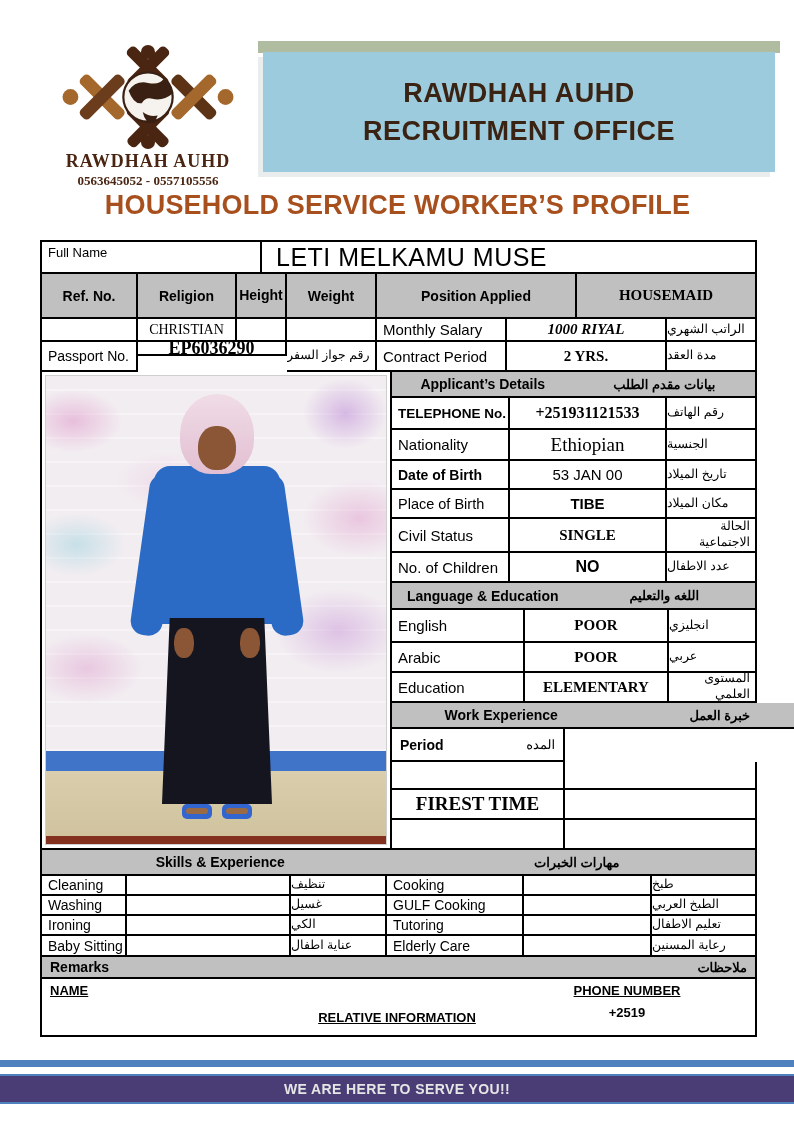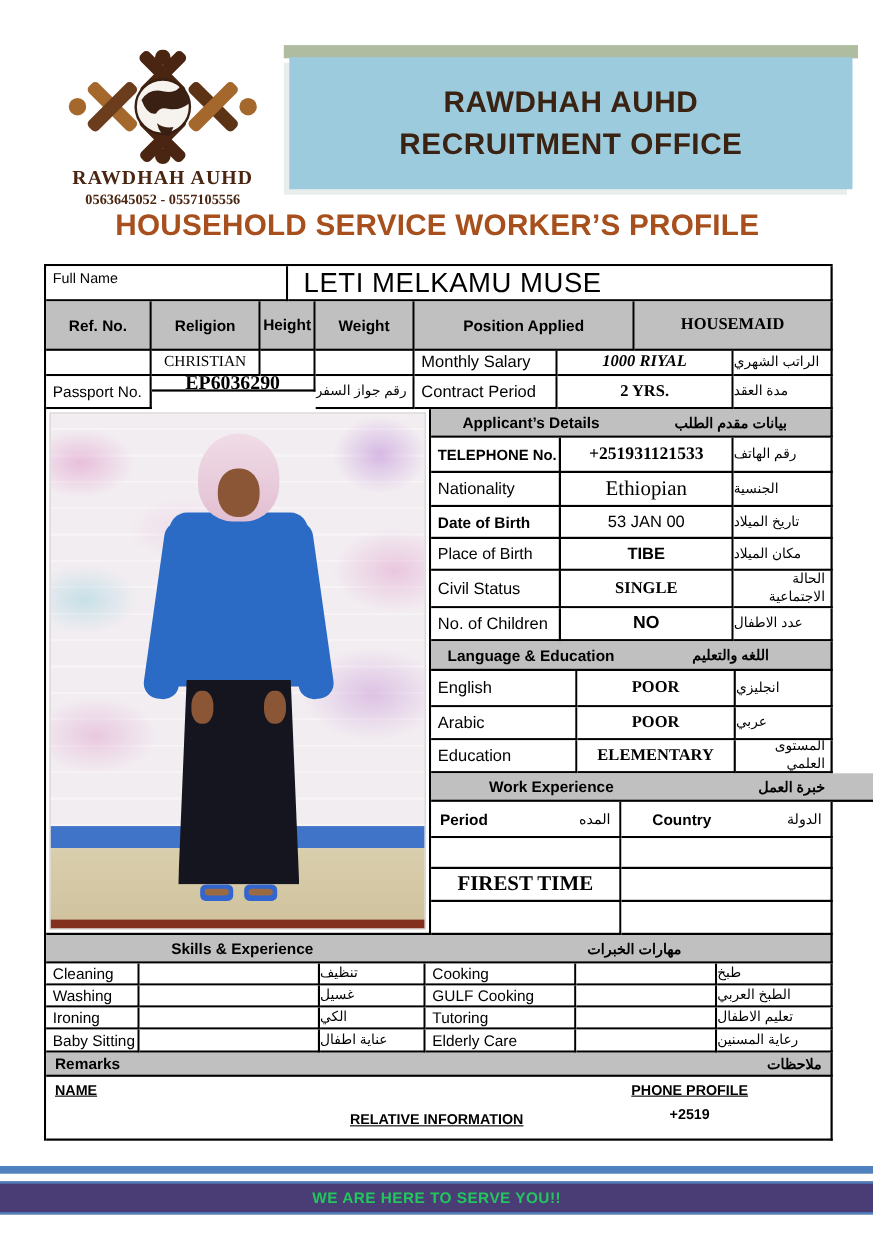--- a/index.html
+++ b/index.html
@@ -74,21 +74,21 @@
   #rm-name{left:8px;top:4px;}
   #rm-rel{left:250px;top:4px;width:210px;text-align:center;margin-top:27px;}
   #rm-phone{left:520px;top:4px;width:130px;text-align:center;}
   #rm-phone-val{left:520px;top:26px;width:130px;text-align:center;text-decoration:none !important;}
 
   
   #footer-blue{position:absolute;left:0;top:1060px;width:794px;height:7px;background:#4e81bd;}
   #footer-purple{position:absolute;left:0;top:1074px;width:794px;height:30px;background:#4a3d75;
                  border-top:2px solid #4e81bd;border-bottom:2px solid #4e81bd;box-sizing:border-box;
                  display:flex;align-items:center;justify-content:center;}
-  #footer-purple .ft{color:#22c55e;font-weight:700;font-size:14px;letter-spacing:.4px;}
+  #footer-purple .ft{color:#e5e5e5;font-weight:700;font-size:14px;letter-spacing:.4px;}
 </style>
 </head>
 <body>
 
 <div id="page">
 
   <div id="logo-wrap">
     <svg id="logo-svg" width="200" height="104" viewBox="0 0 200 118">
       <rect x="70" y="19" width="60" height="13" rx="5" transform="rotate(45 100 25)" fill="#4a2511"></rect>
       <rect x="70" y="19" width="60" height="13" rx="5" transform="rotate(-45 100 25)" fill="#4a2511"></rect>
@@ -217,24 +217,20 @@
 
     <div class="c g" style="left:350px;top:461px;width:439px;height:26px;padding:0;">
       <span class="half">Work Experience</span>
       <span class="half" dir="rtl" style="font-size:13px;">خبرة العمل</span>
     </div>
 
     <div class="c sb" style="left:350px;top:487px;width:173px;height:33px;">
       <span class="b">Period</span>
       <span dir="rtl" style="font-size:13px;">المده</span>
     </div>
-    <div class="c sb" style="left:523px;top:487px;width:192px;height:33px;">
-      <span class="b" style="padding-left:20px;">Country</span>
-      <span dir="rtl" style="font-size:13px;">الدولة</span>
-    </div>
 
     <div class="c" style="left:350px;top:520px;width:173px;height:28px;"></div>
     <div class="c" style="left:523px;top:520px;width:192px;height:28px;"></div>
 
     <div class="c sr b" style="left:350px;top:548px;width:173px;height:30px;font-size:19px;">FIREST TIME</div>
     <div class="c" style="left:523px;top:548px;width:192px;height:30px;"></div>
 
     <div class="c" style="left:350px;top:578px;width:173px;height:30px;"></div>
     <div class="c" style="left:523px;top:578px;width:192px;height:30px;"></div>
 
@@ -271,21 +267,21 @@
     <div class="c" style="left:482px;top:694px;width:128px;height:21px;"></div>
     <div class="c ar" dir="rtl" style="left:610px;top:694px;width:105px;height:21px;">رعاية المسنين</div>
 
     <div class="c g sb" style="left:0;top:715px;width:715px;height:22px;">
       <span>Remarks</span>
       <span dir="rtl" style="font-size:13px;">ملاحظات</span>
     </div>
     <div class="c" id="rm-body" style="left:0;top:737px;width:715px;height:58px;padding:12px;">
       <span id="rm-name">NAME</span>
       <span id="rm-rel">RELATIVE INFORMATION</span>
-      <span id="rm-phone">PHONE PROFILE</span>
+      <span id="rm-phone">PHONE NUMBER</span>
       <span id="rm-phone-val" style="text-decoration:none;">+2519</span>
     </div>
   </div>
 
   <div id="footer-blue"></div>
   <div id="footer-purple">
     <span class="ft">WE ARE HERE TO SERVE YOU!!</span>
   </div>
 
 </div>

